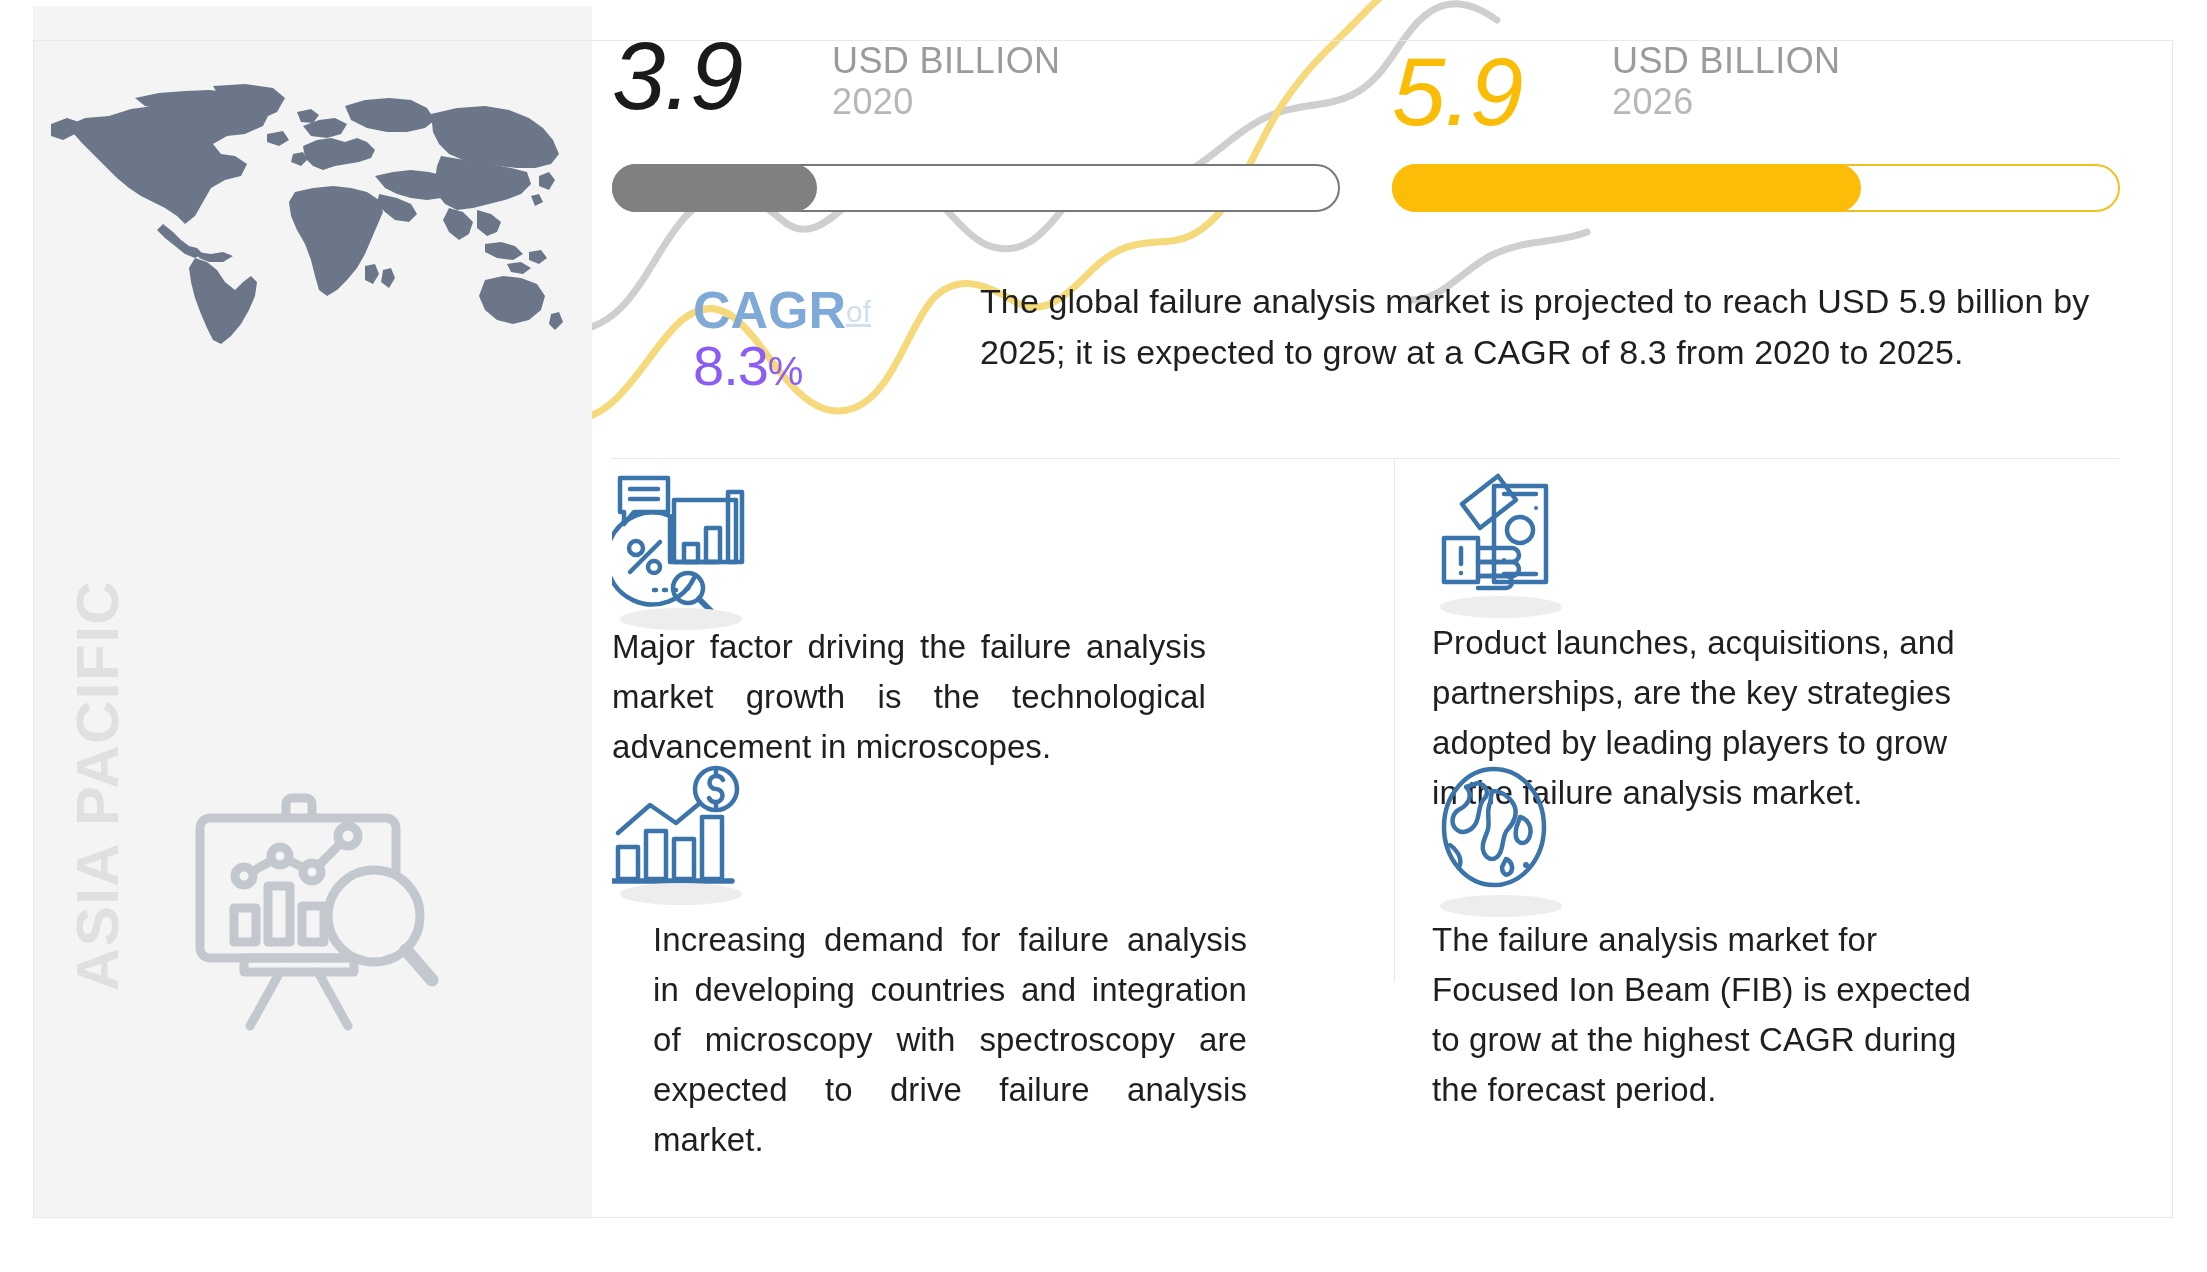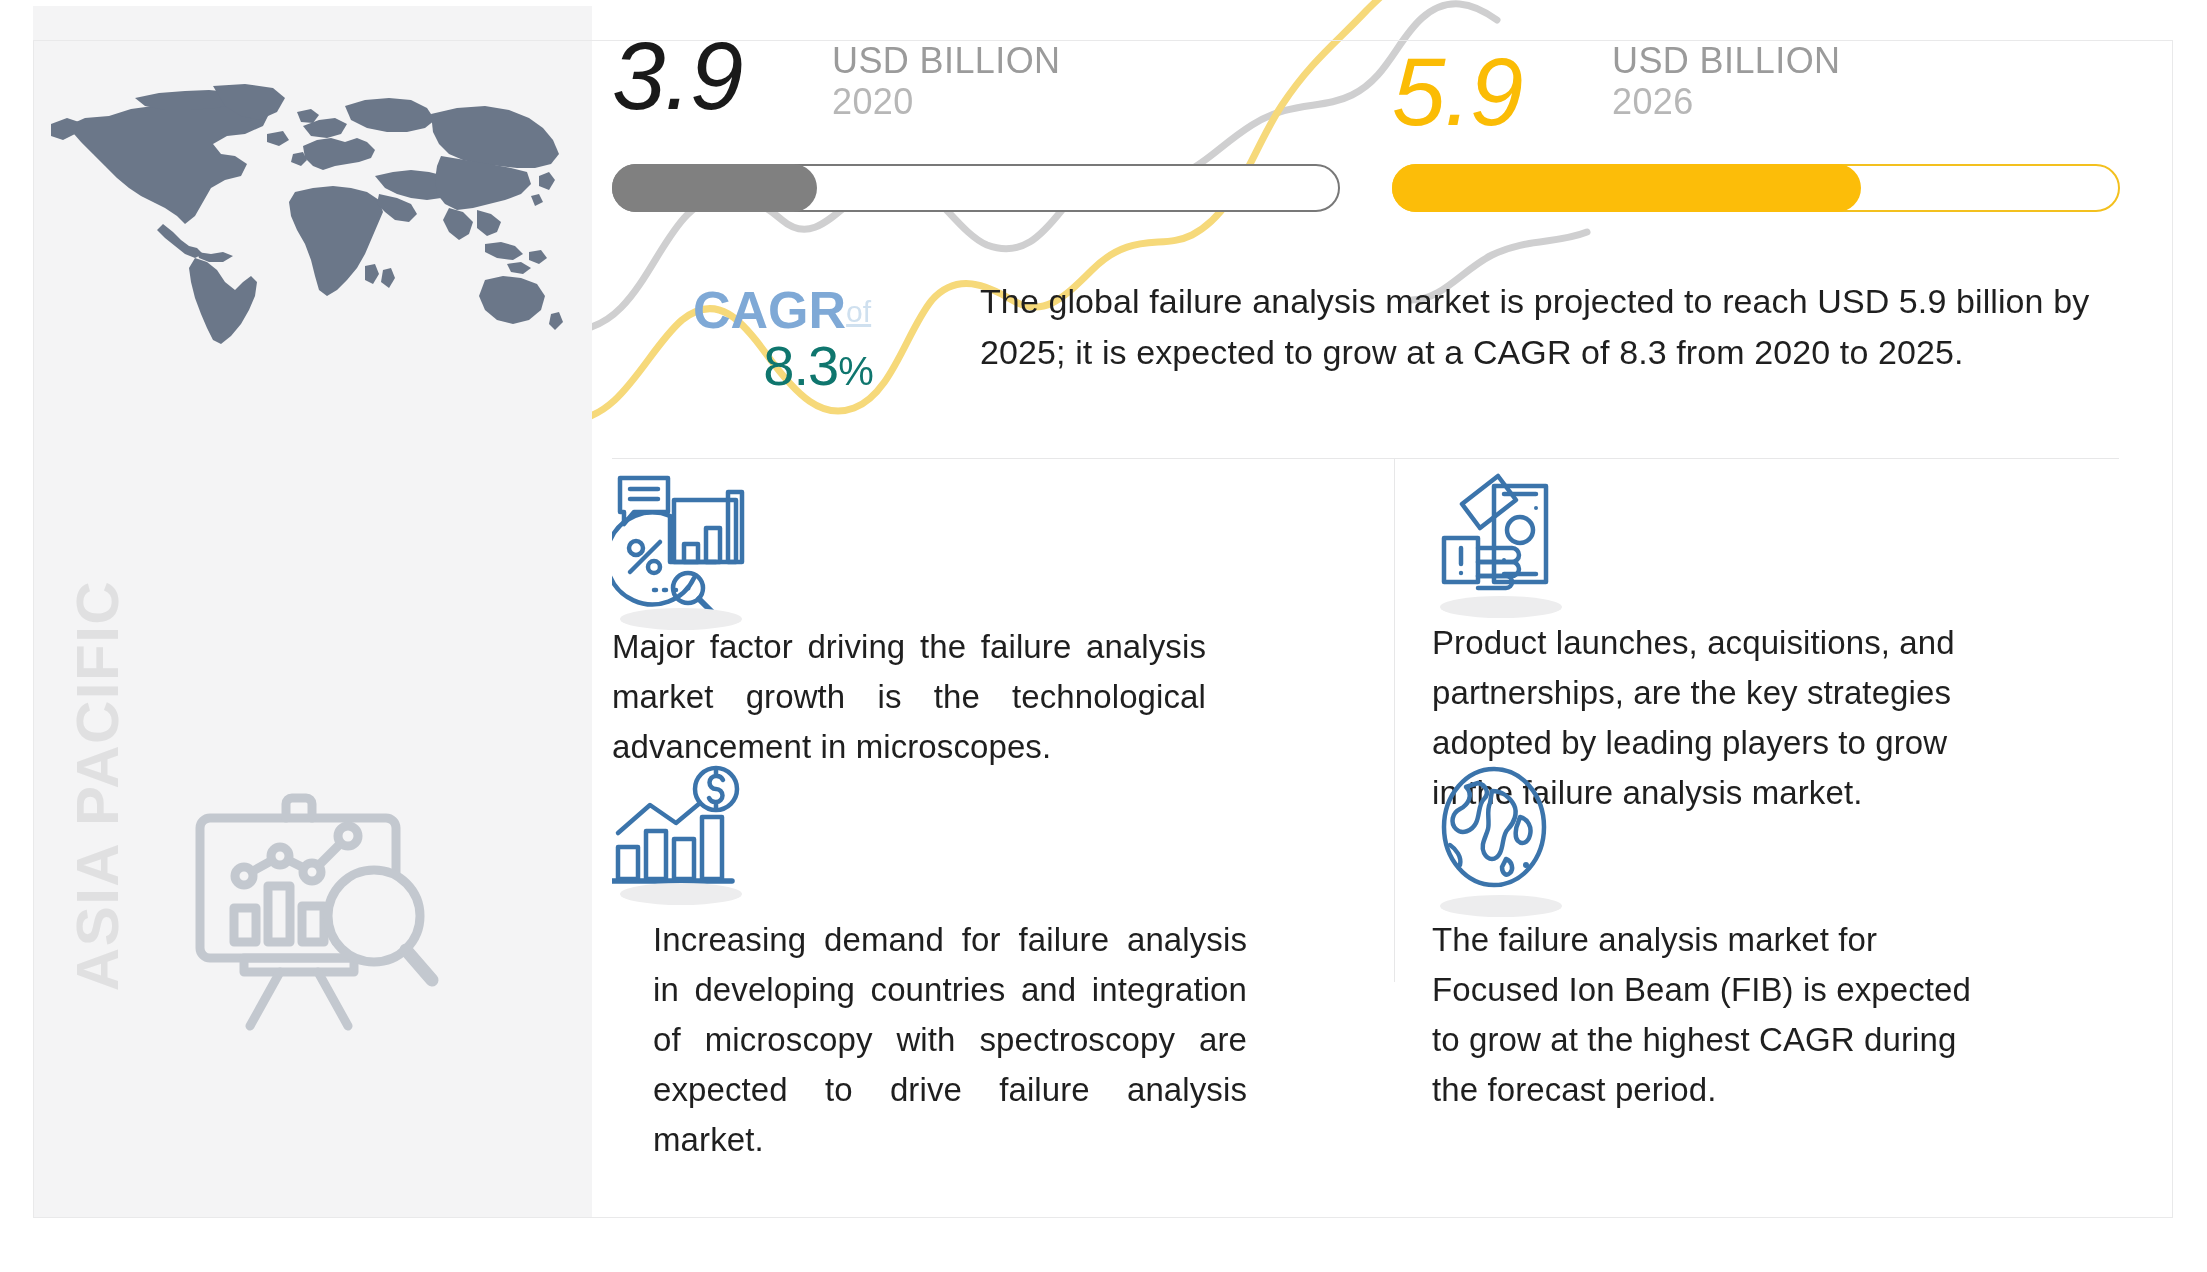--- a/index.html
+++ b/index.html
@@ -155,24 +155,23 @@
   }
   .cagr-of {
     font-size: 30px;
     color: #cfe0ef;
     margin-left: 0;
     vertical-align: 6px;
     text-decoration: underline;
   }
   .cagr-pct {
     font-size: 56px;
-    color: #0f766e;
+    color: #8b5cf6;
     letter-spacing: -1px;
     line-height: 64px;
-    text-align: center;
   }
   .cagr-pct .sym { font-size: 40px; }
 
   
   .headline {
     position: absolute;
     left: 980px; top: 276px;
     width: 1130px;
     font-size: 34px;
     line-height: 51px;

